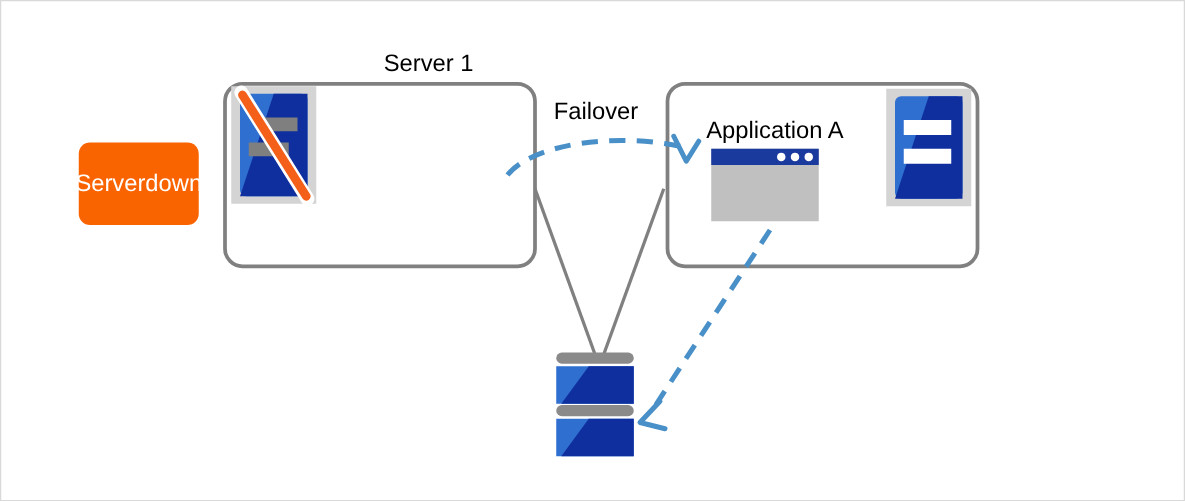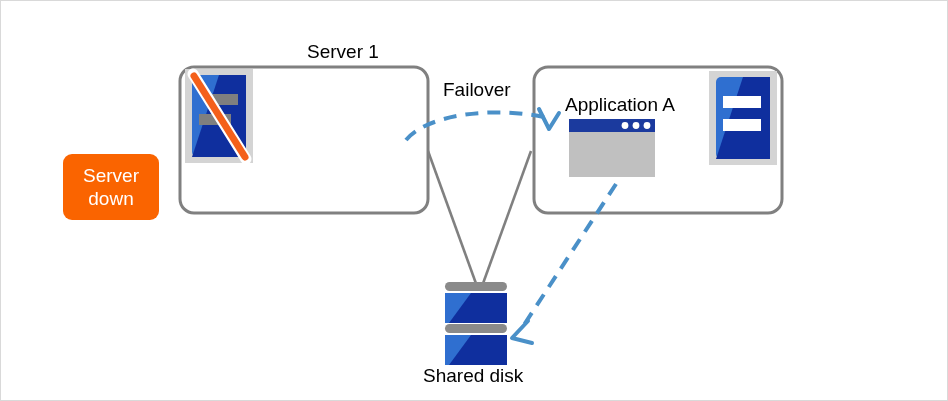--- a/index.html
+++ b/index.html
@@ -44,25 +44,24 @@
     left: 62px;
     top: 113px;
     width: 96px;
     height: 66px;
     background: #fa6400;
     border-radius: 9px;
     color: #ffffff;
     font-size: 19px;
     line-height: 23px;
     display: flex;
-    flex-direction: column;
+    flex-direction: row;
     align-items: center;
     justify-content: center;
     text-align: center;
-    margin-top: 40px;
   }
 </style>
 </head>
 <body>
 
 <div id="canvas">
 
   <svg class="svg-layer" viewBox="0 0 948 401" xmlns="http://www.w3.org/2000/svg">
 
     <g>
@@ -120,20 +119,19 @@
     </g>
   </svg>
 
   <div class="label" id="label-server1">Server 1</div>
 
 
   <div class="label" id="label-failover">Failover</div>
 
   <div class="label" id="label-appa">Application A</div>
 
-  <div class="label" id="label-shared">Shared disk</div>
 
   <div id="badge-server-down">
     <span>Server</span>
     <span>down</span>
   </div>
 
 </div>
 
 </body></html>

